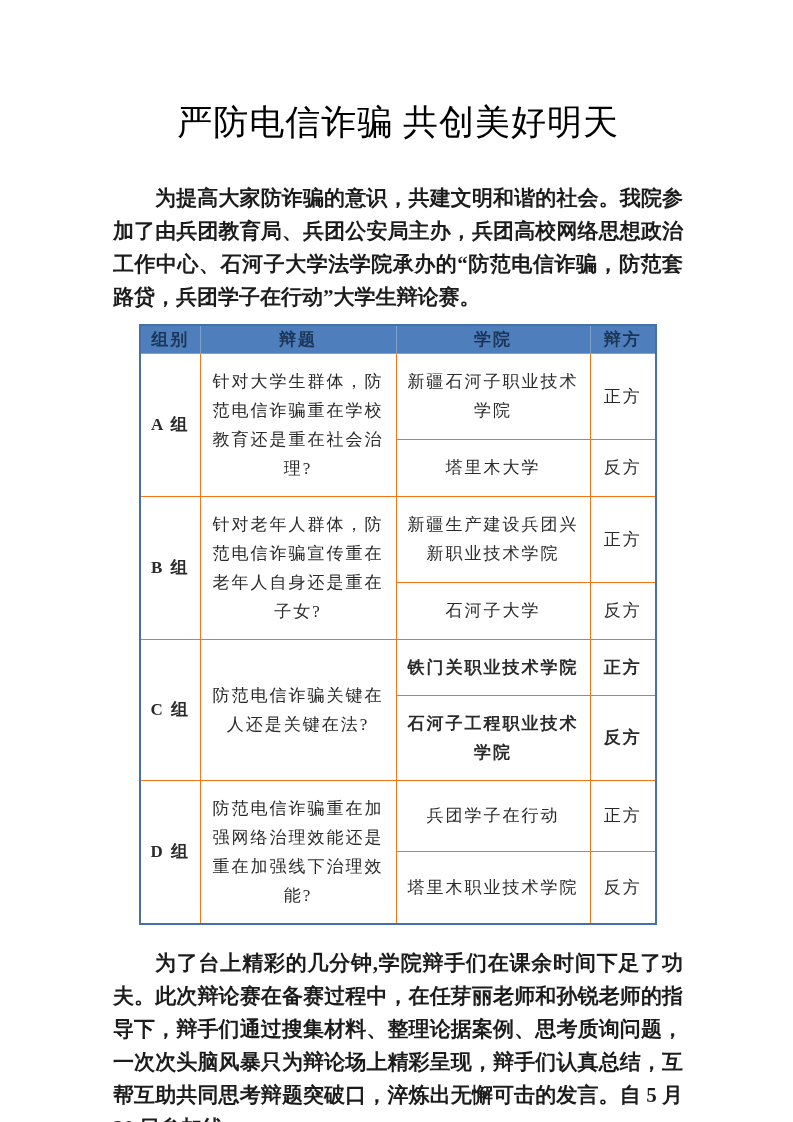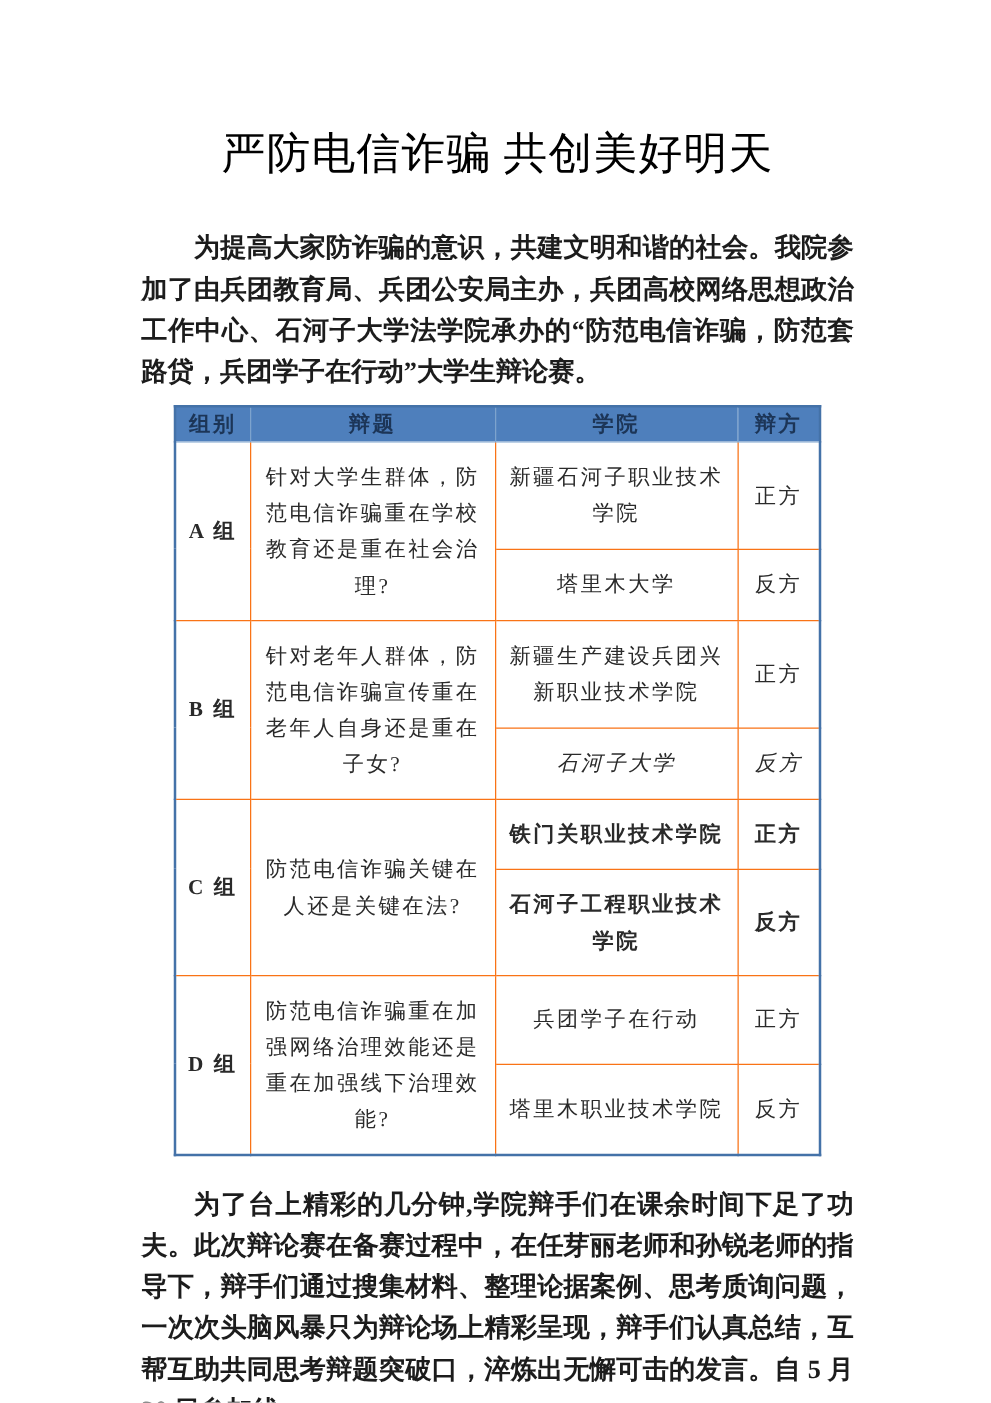--- a/index.html
+++ b/index.html
@@ -75,21 +75,21 @@
     color: #2a2a2a;
     letter-spacing: 2px;
     line-height: 29px;
     background: #ffffff;
   }
   td.group-cell { font-weight: bold; letter-spacing: 1px; }
   td.topic-cell { line-height: 30px; }
   td.pro { background: #c3d5e9; }
   .h44 { height: 44px; }
   .h58 { height: 58px; }
-  .h33 { height: 33px; font-style: italic; }
+  .h33 { height: 33px; }
   .h29 { height: 29px; font-weight: bold; }
   .h30 { height: 30px; }
   .h48 { height: 48px; }
   .para.after-table { margin-top: 22px; }
 </style>
 </head>
 <body>
 
 <div class="page">
 

